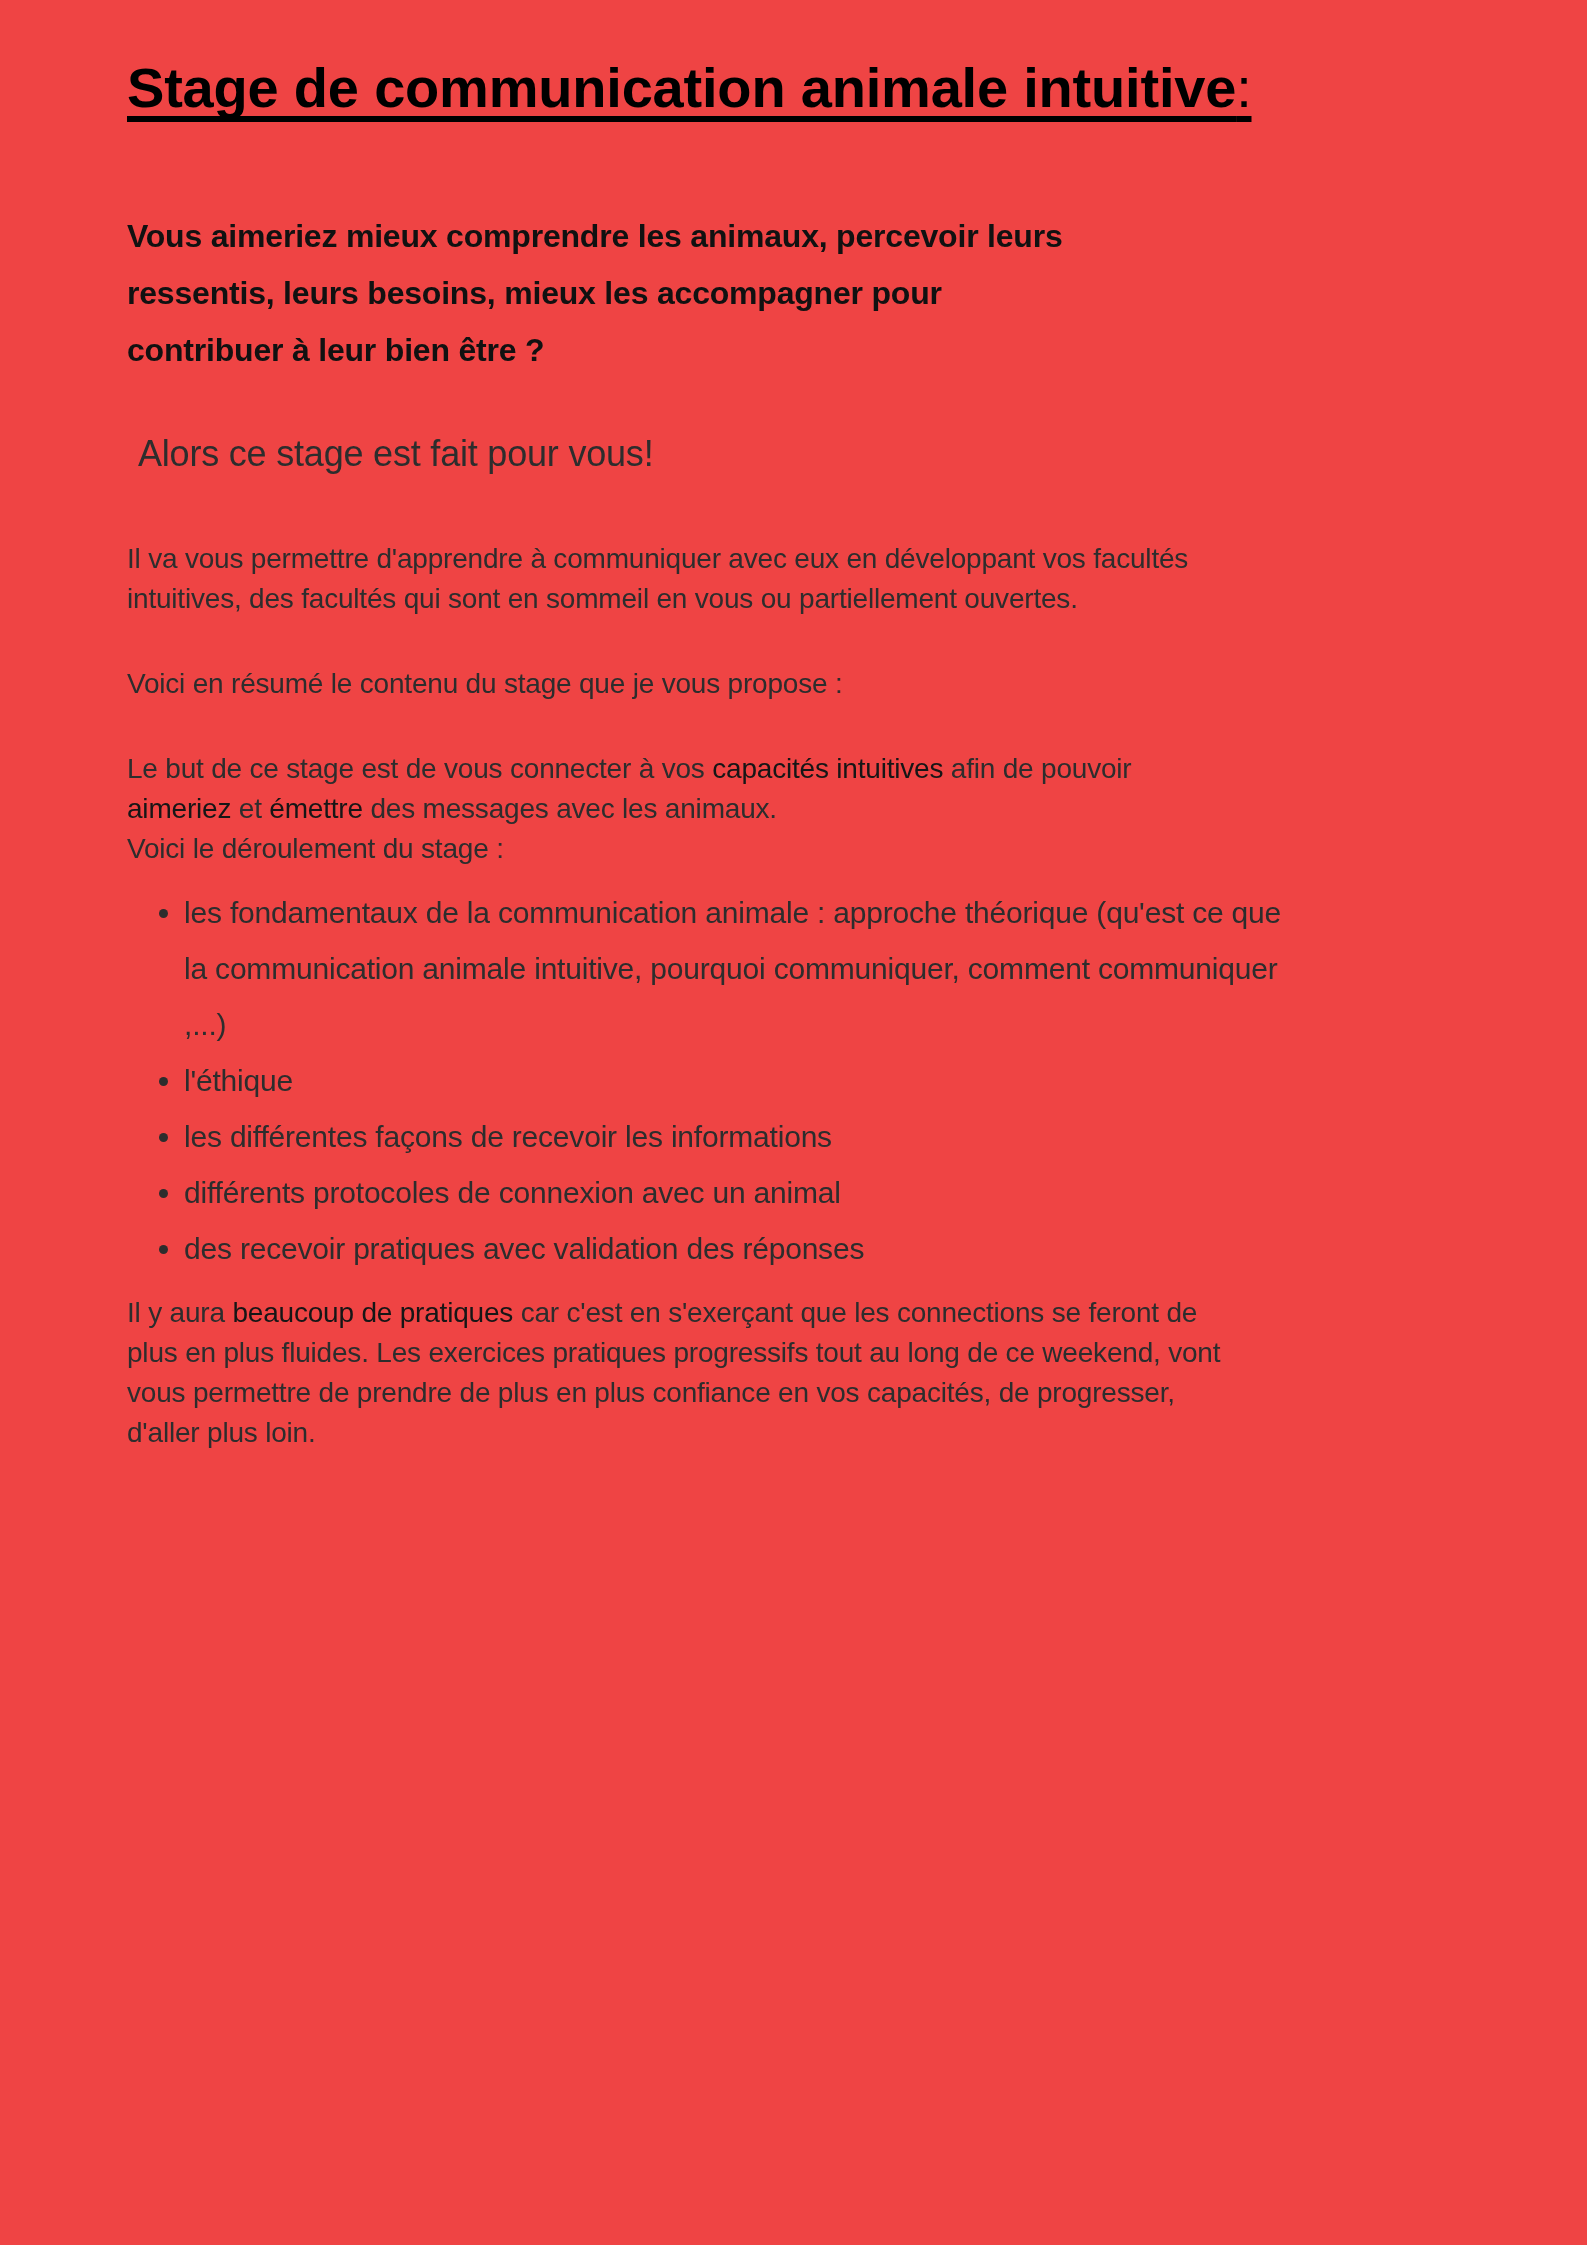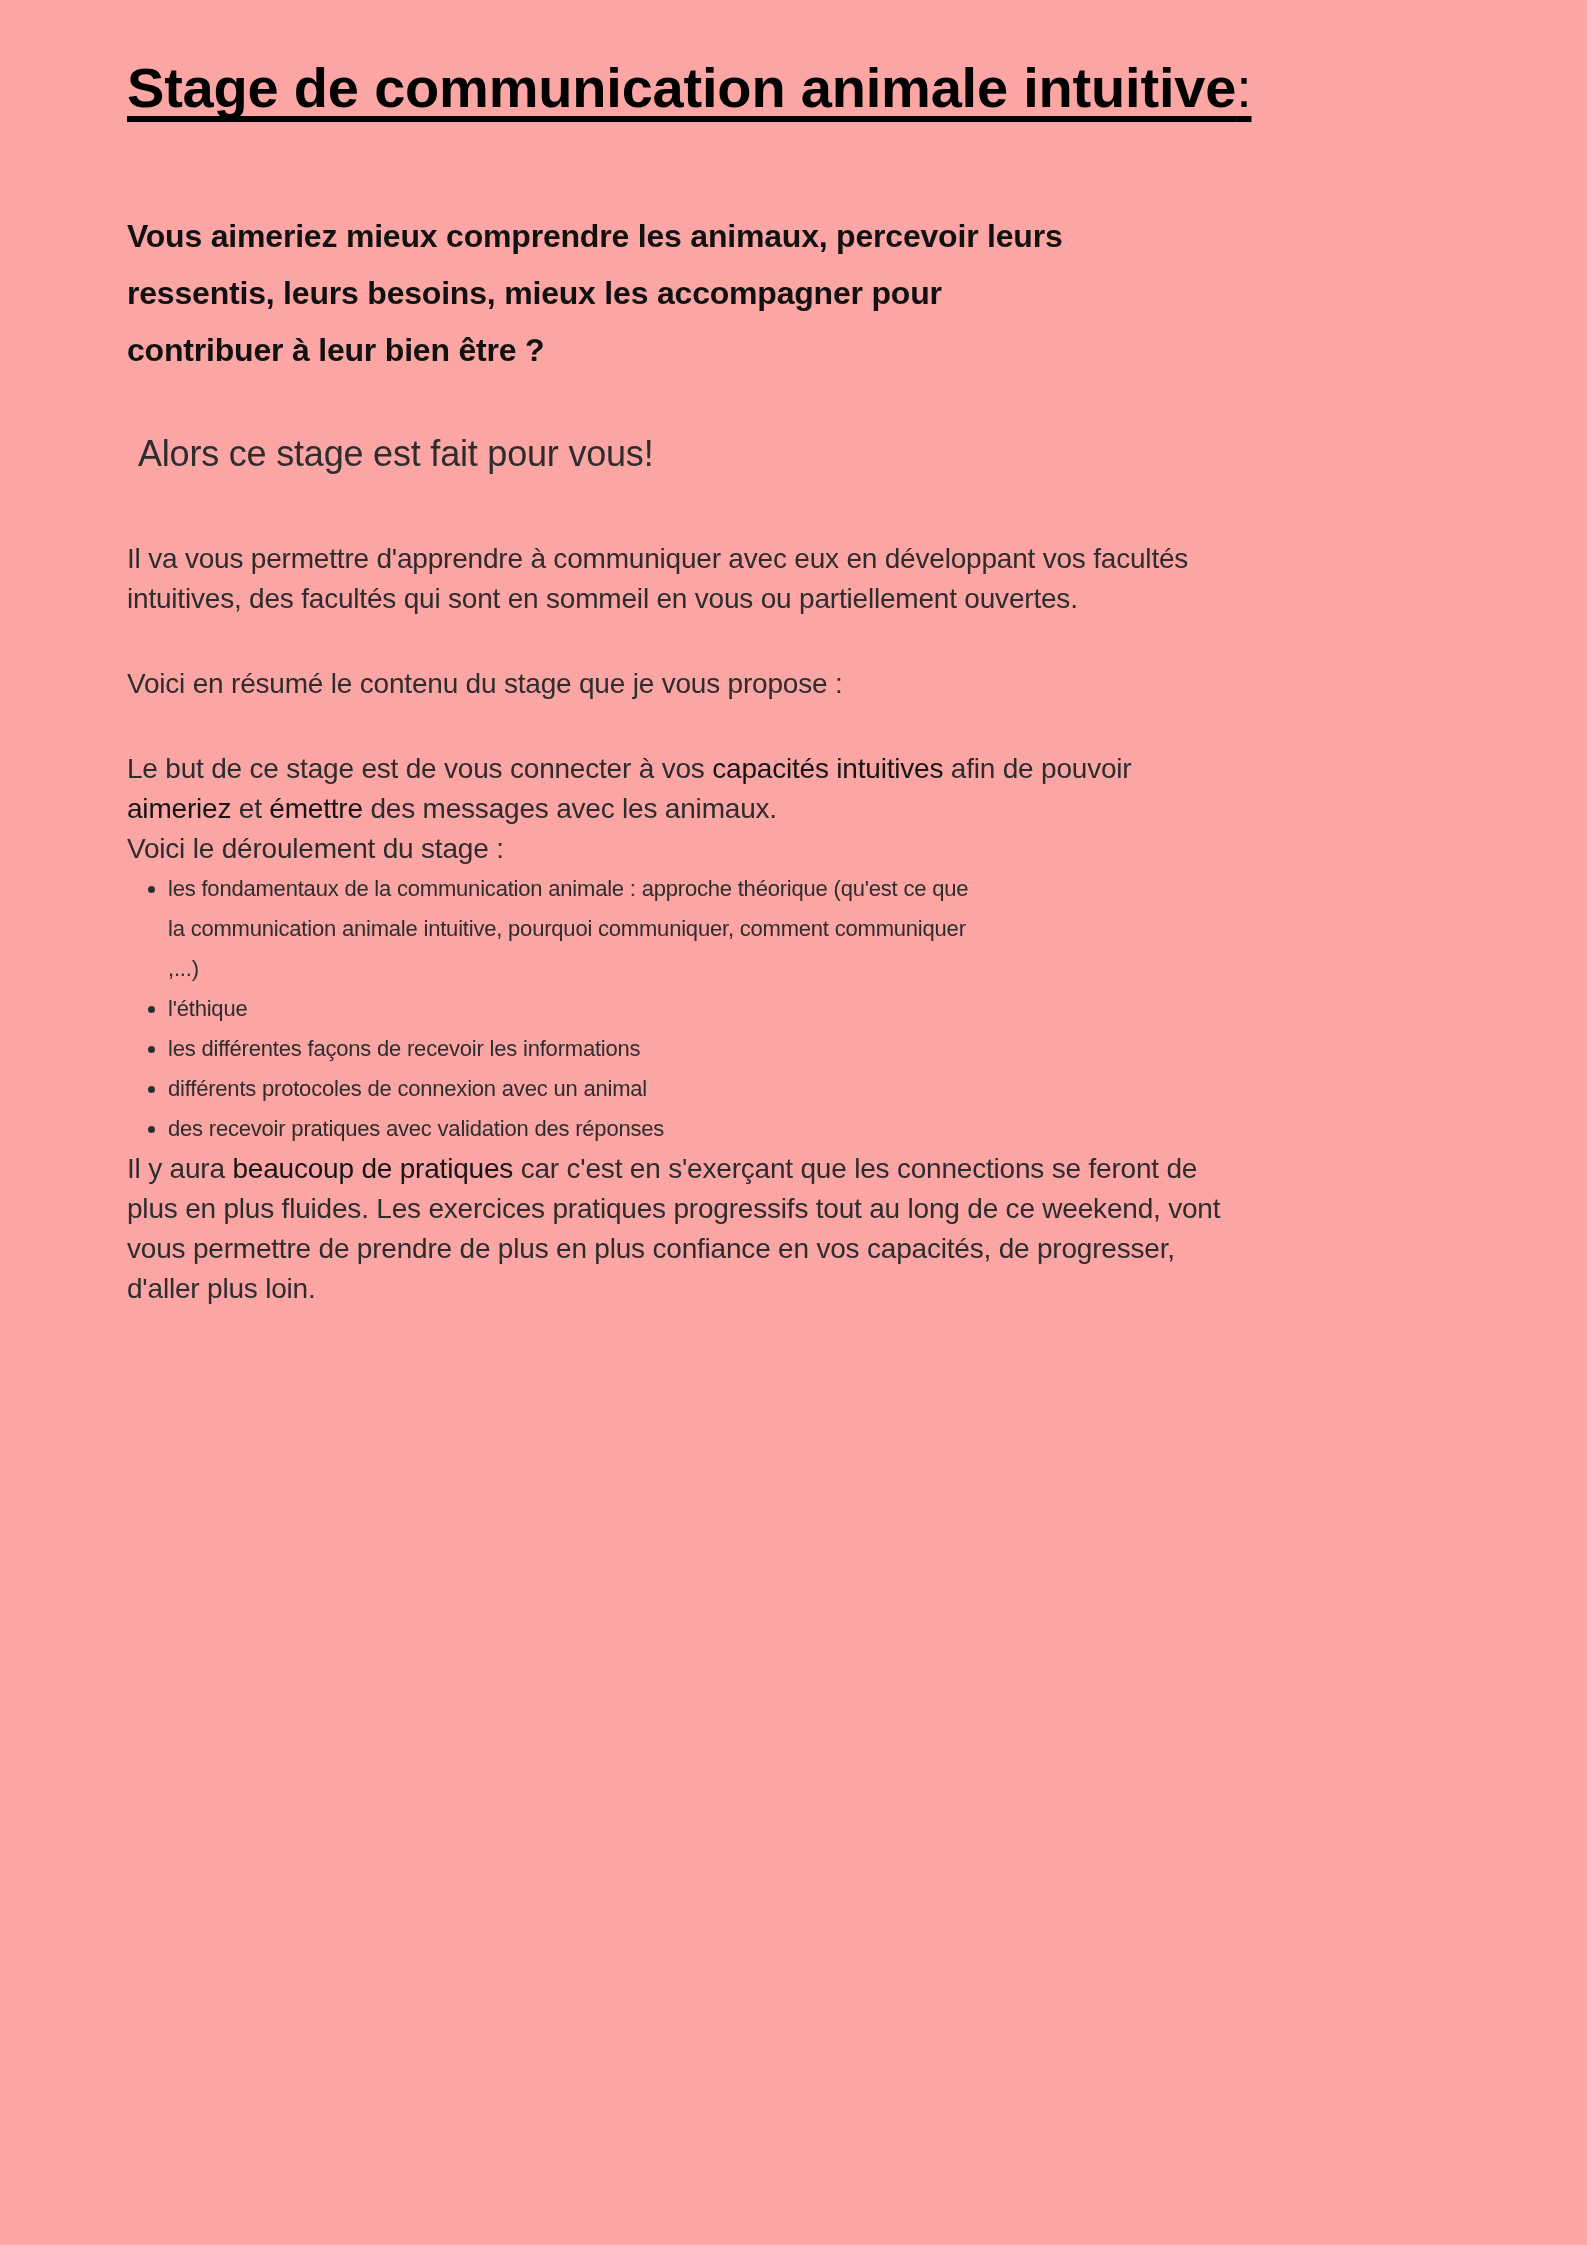--- a/index.html
+++ b/index.html
@@ -4,21 +4,21 @@
 <style>
   html, body {
     margin: 0;
     padding: 0;
     background: #ffffff;
   }
   .page {
     position: relative;
     width: 1587px;
     min-height: 2245px;
-    background: #fca5a5;
+    background: #ef4444;
     box-sizing: border-box;
     padding: 56px 127px 0 127px;
     font-family: "Liberation Sans", "DejaVu Sans", sans-serif;
     letter-spacing: -0.2px;
     color: #2d2d2d;
   }
   h1.doc-title {
     margin: 0;
     font-size: 56px;
     line-height: 1.15;
@@ -60,24 +60,24 @@
     margin: 0 0 45px 0;
   }
   .body-text strong {
     font-weight: 400;
     color: #161616;
   }
   .no-gap {
     margin-bottom: 0;
   }
   ul.stage-list {
-    margin: 0;
+    margin: 16px;
     padding: 0 0 0 41px;
-    font-size: 22px;
-    line-height: 40px;
+    font-size: 30px;
+    line-height: 56px;
     color: #2d2d2d;
     list-style: disc outside;
   }
   ul.stage-list li {
     white-space: pre-line;
     padding: 0;
     margin: 0;
   }
 </style>
 </head>

